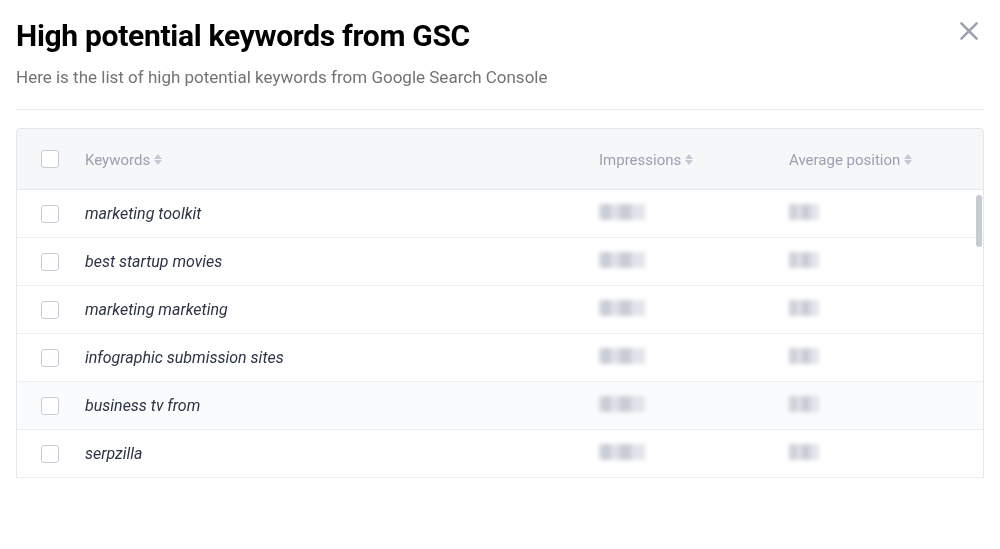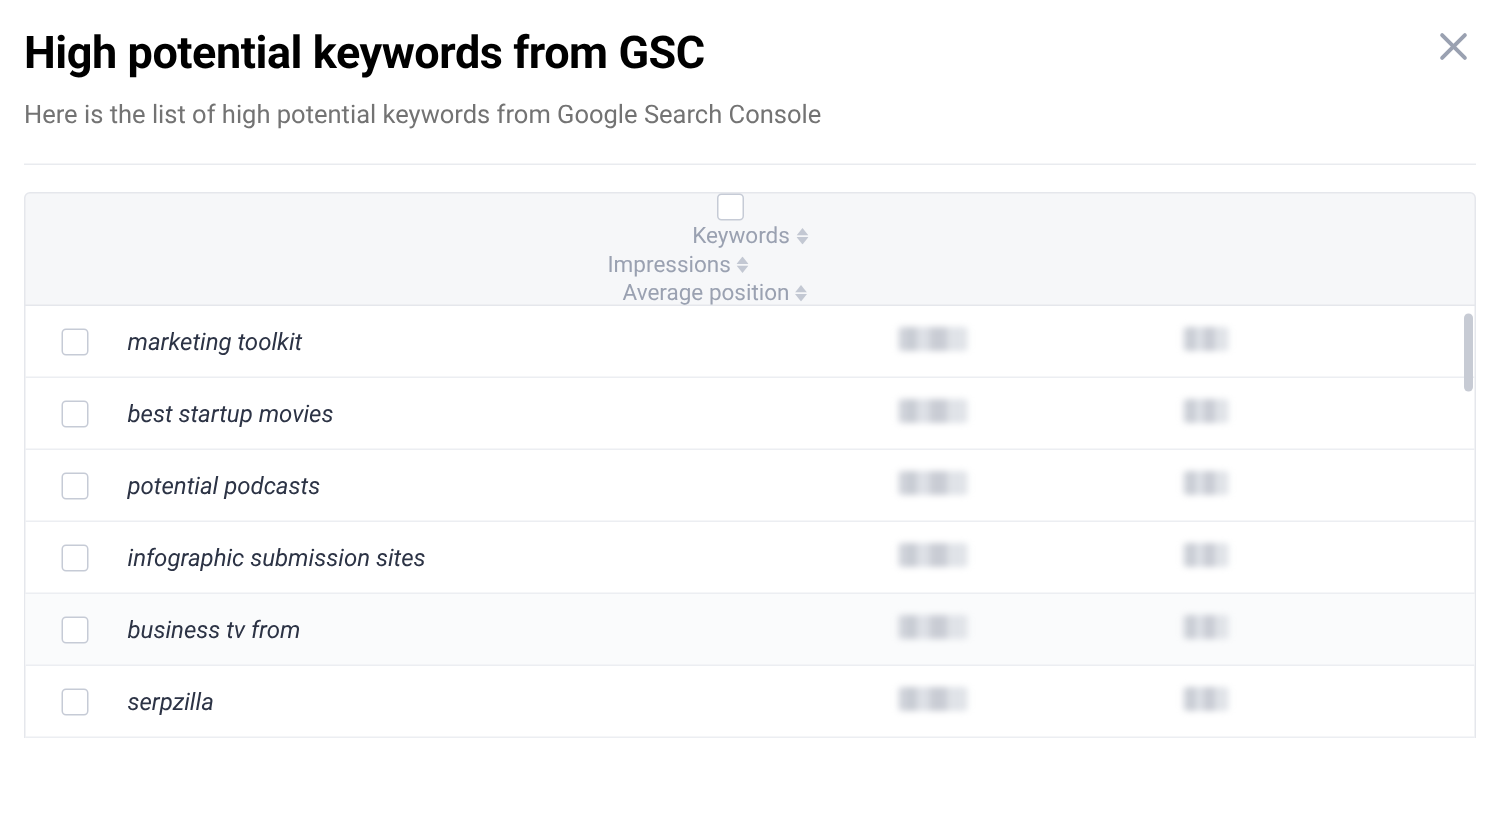--- a/index.html
+++ b/index.html
@@ -47,23 +47,22 @@
   }
   .table-wrap {
     margin-top: 18px;
   }
   .thead {
     display: flex;
     align-items: center;
     background: #f6f7f9;
     border: 1px solid #e5e7ec;
     border-radius: 4px 4px 0 0;
-    height: 76px;
+    height: 62px;
     padding: 0 24px;
-    flex-direction: column;
   }
   .col-check { width: 44px; display:flex; align-items:center; }
   .col-kw { flex: 1; }
   .col-imp { width: 190px; text-align: left; }
   .col-pos { width: 170px; text-align: left; }
   .th {
     font-size: 15px;
     color: #9aa1b1;
     display: inline-flex;
     align-items: center;
@@ -200,21 +199,21 @@
             <div class="checkbox"></div>
           </div>
         <div class="col-kw">best startup movies</div>
         <div class="col-imp"><span class="blur-cell blur-imp"></span></div>
         <div class="col-pos"><span class="blur-cell blur-pos"></span></div>
       </div>
       <div class="row">
         <div class="col-check">
             <div class="checkbox"></div>
           </div>
-        <div class="col-kw">potential podcasts</div>
+        <div class="col-kw">marketing marketing</div>
         <div class="col-imp"><span class="blur-cell blur-imp"></span></div>
         <div class="col-pos"><span class="blur-cell blur-pos"></span></div>
       </div>
       <div class="row">
         <div class="col-check">
             <div class="checkbox"></div>
           </div>
         <div class="col-kw">infographic submission sites</div>
         <div class="col-imp"><span class="blur-cell blur-imp"></span></div>
         <div class="col-pos"><span class="blur-cell blur-pos"></span></div>

